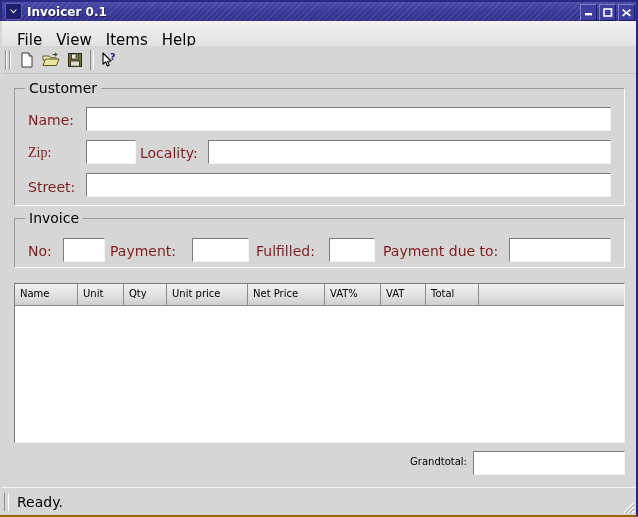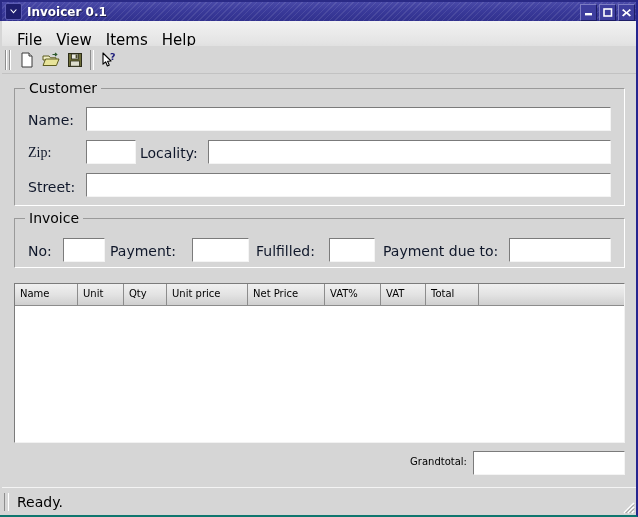--- a/index.html
+++ b/index.html
@@ -12,21 +12,21 @@
     font-family: "DejaVu Sans", sans-serif;
   }
   .app-window {
     position: relative;
     width: 638px;
     height: 517px;
     box-sizing: border-box;
     background: #d6d6d6;
     overflow: hidden;
     border-right: 2px solid #25258f;
-    border-bottom: 2px solid #0f766e;
+    border-bottom: 2px solid #a16207;
   }
 
   
   .titlebar {
     position: absolute;
     left: 0; top: 0;
     width: 638px;
     height: 21px;
     box-sizing: border-box;
     background: linear-gradient(to bottom, #4a4aa8 0%, #3a3a9a 45%, #31318e 100%);
@@ -163,21 +163,21 @@
     background: #d6d6d6;
     padding: 0 4px;
     font-size: 14px;
     color: #000000;
     line-height: 16px;
     white-space: nowrap;
   }
   .field-label {
     position: absolute;
     font-size: 14px;
-    color: #0f172a;
+    color: #7f1d1d;
     white-space: nowrap;
     line-height: 16px;
   }
   .text-input {
     position: absolute;
     box-sizing: border-box;
     background: #ffffff;
     border-top: 1px solid #7b7b7b;
     border-left: 1px solid #7b7b7b;
     border-right: 1px solid #f4f4f4;

